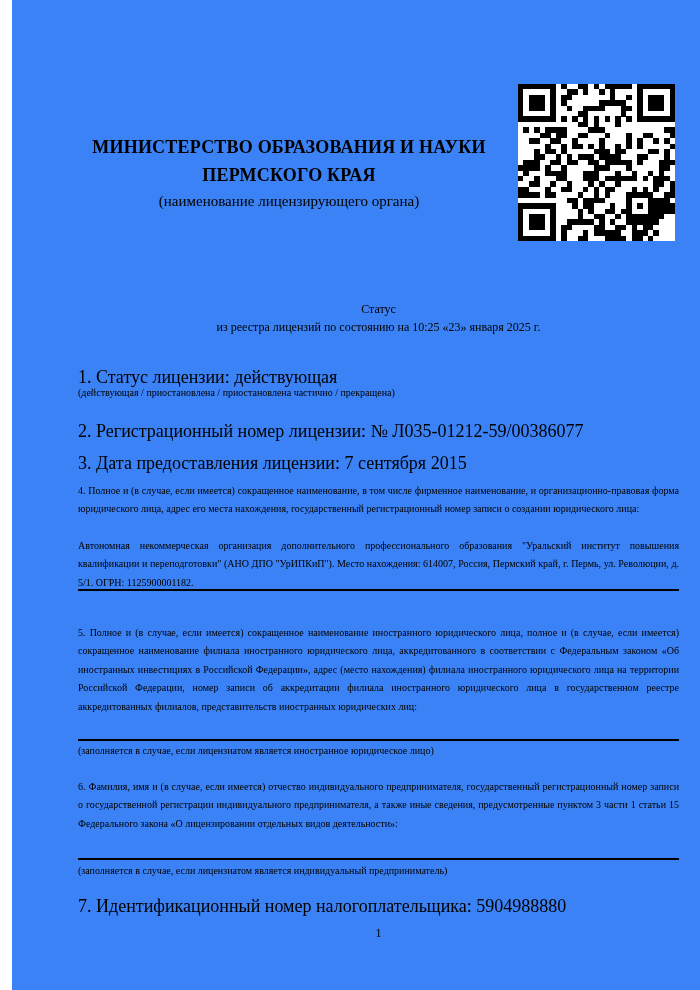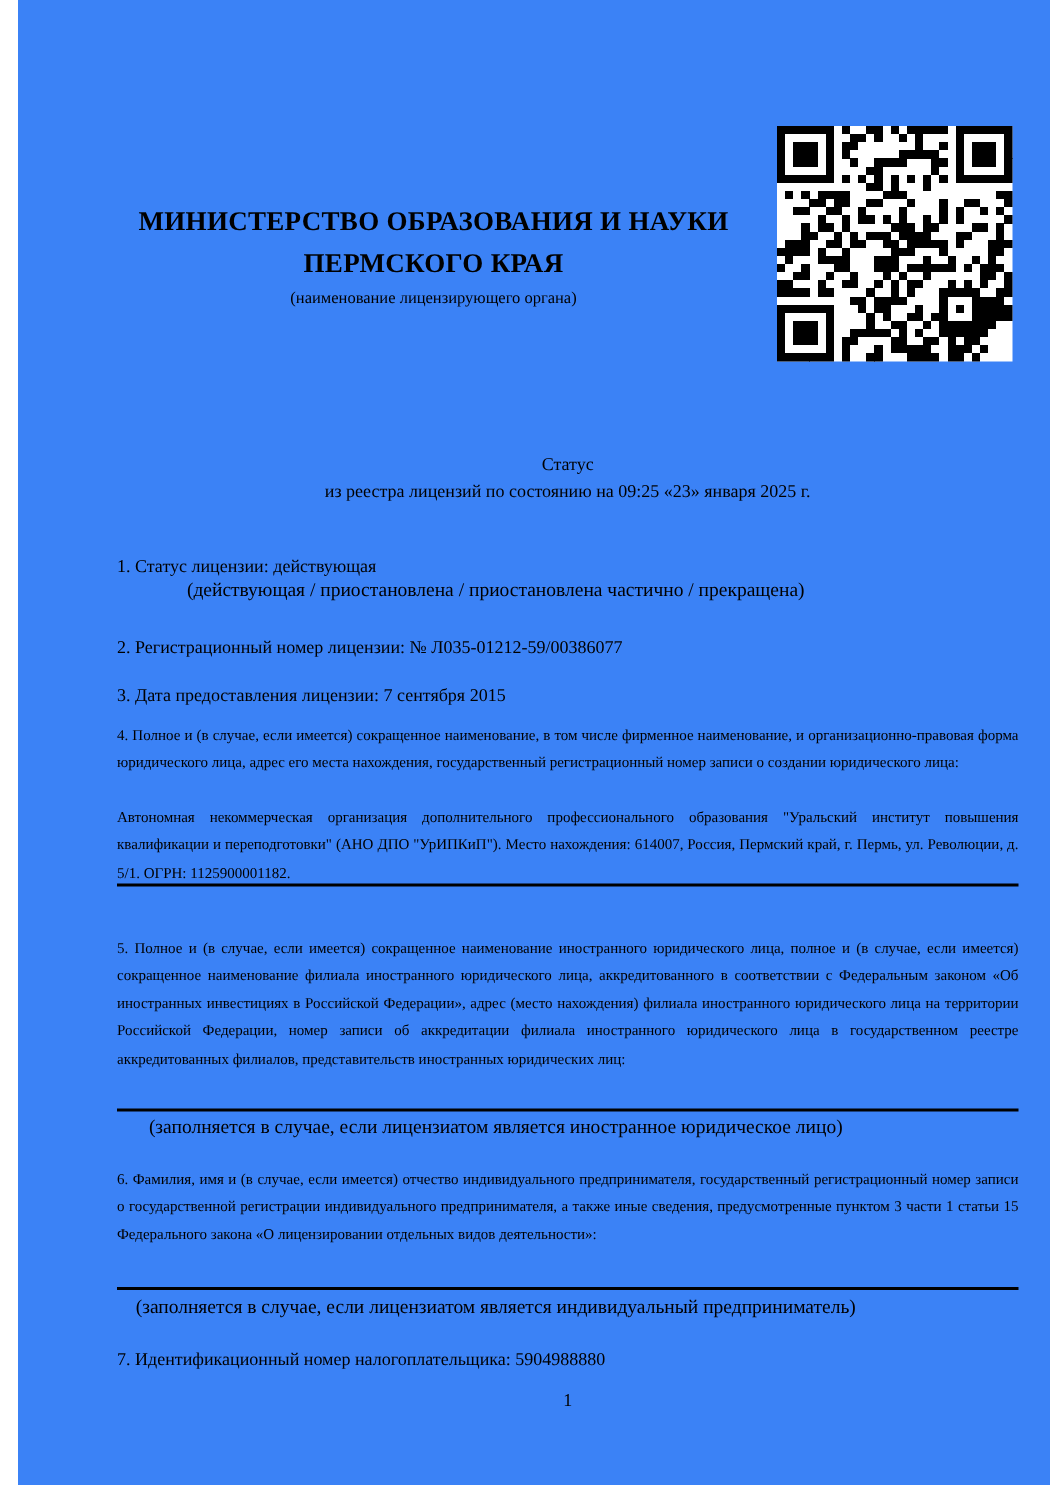--- a/index.html
+++ b/index.html
@@ -17,45 +17,44 @@
     left:66px;top:133px;width:422px;
     text-align:center;
   }
   .org-name{
     font-weight:bold;
     font-size:18px;
     line-height:28px;
     letter-spacing:.2px;
   }
   .org-caption{
-    font-size:11px;
+    font-size:15px;
     margin-top:4px;
   }
   .qr-box{
     left:506px;top:84px;width:157px;height:157px;
   }
   .doc-title{
     left:66px;top:301px;width:601px;
     text-align:center;
     font-size:12px;line-height:17.5px;
   }
   .line-item{
     position:absolute;left:66px;width:601px;
-    font-size:12px;line-height:16px;
+    font-size:18px;line-height:16px;
   }
   .para{
     position:absolute;left:66px;width:601px;
     font-size:10px;line-height:18.4px;
     text-align:justify;
     text-justify:inter-word;
   }
   .note{
     position:absolute;left:66px;width:505px;
-    text-align:center;
-    font-size:13px;line-height:11px;
+    font-size:10px;line-height:11px;
   }
   .rule{
     position:absolute;left:66px;width:601px;height:2px;
     background:#000;
   }
   .page-num{
     position:absolute;left:66px;top:926px;width:601px;
     text-align:center;font-size:12px;
   }
 </style>
@@ -466,21 +465,21 @@
         <rect x="92.03" y="151.59" width="5.46" height="5.46" fill="#000"></rect>
         <rect x="97.45" y="151.59" width="5.46" height="5.46" fill="#000"></rect>
         <rect x="102.86" y="151.59" width="5.46" height="5.46" fill="#000"></rect>
         <rect x="113.69" y="151.59" width="5.46" height="5.46" fill="#000"></rect>
         <rect x="119.10" y="151.59" width="5.46" height="5.46" fill="#000"></rect>
         <rect x="129.93" y="151.59" width="5.46" height="5.46" fill="#000"></rect>
       </svg></div>
 
   <div class="abs doc-title">
     <div>Статус</div>
-    <div>из реестра лицензий по состоянию на 09:25 «23» января 2025 г.</div>
+    <div>из реестра лицензий по состоянию на 10:25 «23» января 2025 г.</div>
   </div>
 
   <div class="line-item" style="top:369px">1. Статус лицензии: действующая</div>
   <div class="note" style="top:387px">(действующая / приостановлена / приостановлена частично / прекращена)</div>
 
   <div class="line-item" style="top:423px">2. Регистрационный номер лицензии: № Л035-01212-59/00386077</div>
 
   <div class="line-item" style="top:455px">3. Дата предоставления лицензии: 7 сентября 2015</div>
 
   <div class="para" style="top:482px">4. Полное и (в случае, если имеется) сокращенное наименование, в том числе фирменное наименование, и организационно-правовая форма юридического лица, адрес его места нахождения, государственный регистрационный номер записи о создании юридического лица:</div>

